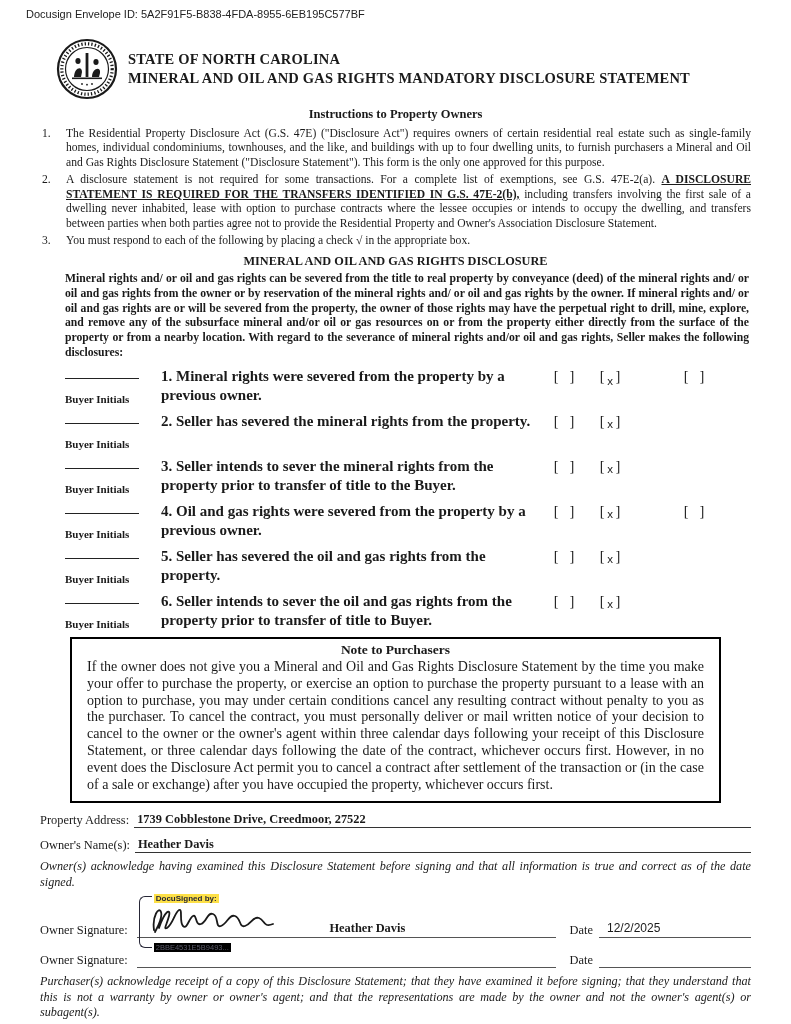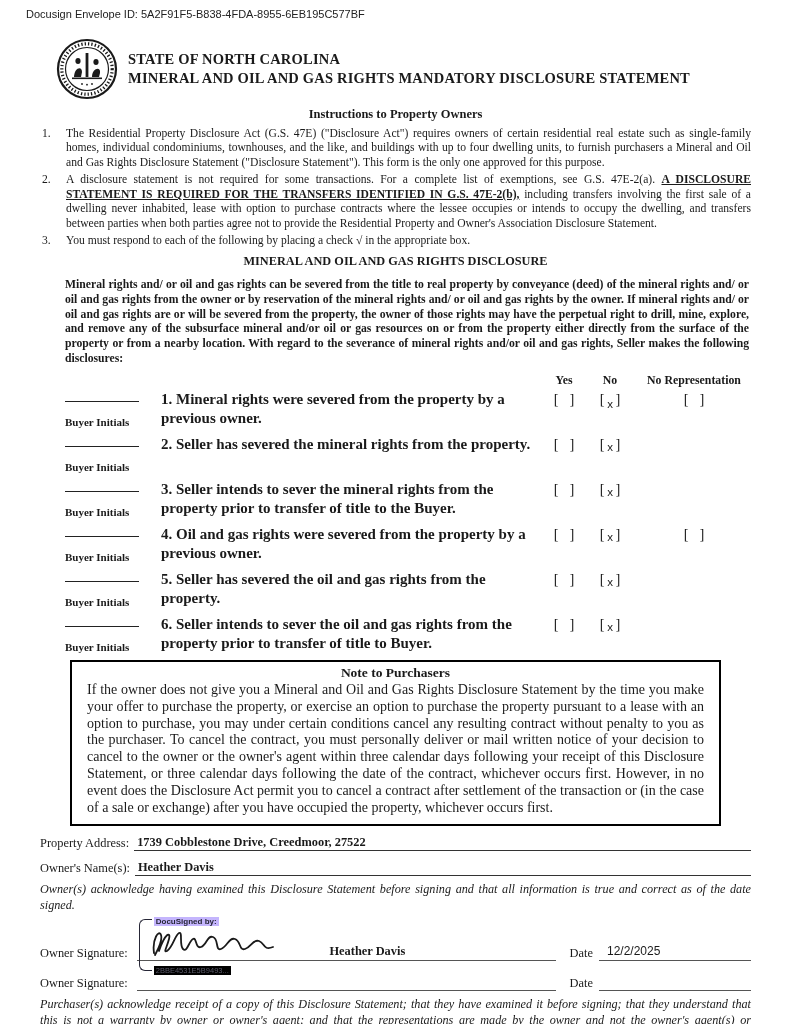--- a/index.html
+++ b/index.html
@@ -17,21 +17,21 @@
   .header-text { margin-left:10px; }
   .header-text .h-line { font-weight:bold; font-size:14.5px; letter-spacing:.2px; line-height:1.3; }
 
   .instr-heading { text-align:center; font-weight:bold; font-size:12.5px; margin-top:7px; margin-bottom:5px; }
 
   .instr-item { display:flex; font-size:11.6px; line-height:1.25; margin-bottom:3px; }
   .instr-num { width:26px; flex:0 0 auto; padding-left:2px; }
   .instr-body { flex:1; text-align:justify; }
   .emph { font-weight:bold; text-decoration:underline; }
 
-  .sec-heading { text-align:center; font-weight:bold; font-size:12.3px; margin-top:5px; margin-bottom:9px; }
+  .sec-heading { text-align:center; font-weight:bold; font-size:12.3px; margin-top:5px; margin-bottom:3px; }
   .intro { font-weight:bold; font-size:11.7px; line-height:1.27; text-align:justify; margin-left:25px; margin-right:2px; }
 
   .d-table { margin-left:25px; margin-top:6px; }
   .t-grid { display:grid; grid-template-columns:80px 16px 380px 46px 46px 122px; }
   .t-head { font-weight:bold; font-size:11.8px; text-align:center; padding-bottom:2px; }
   .t-row { display:grid; grid-template-columns:80px 16px 380px 46px 46px 122px; margin-bottom:7px; }
   .initials { padding-top:11px; }
   .init-line { border-bottom:1px solid #222; width:74px; height:1px; }
   .init-label { font-weight:bold; font-size:11px; margin-top:14px; }
   .question { font-weight:bold; font-size:15px; line-height:1.24; }
@@ -59,21 +59,21 @@
   .printed-name { position:absolute; left:46%; bottom:1px; font-weight:bold; font-size:12.4px; }
   .date-label { margin-left:14px; margin-right:6px; white-space:nowrap; }
   .date-line { width:152px; border-bottom:1.2px solid #555; height:17px; padding-left:8px;
                font-family:"Liberation Sans", sans-serif; font-size:12px; }
 
   .ds-stamp { position:absolute; left:2px; bottom:-13px; width:168px; height:56px; }
   .ds-frame { position:absolute; left:0; top:2px; bottom:2px; width:13px;
               border-left:1.6px solid #262636; border-top:1.6px solid #262636; border-bottom:1.6px solid #262636;
               border-radius:6px 0 0 6px; }
   .ds-caption { position:absolute; left:15px; top:0; font-family:"Liberation Sans", sans-serif;
-                font-size:8px; font-weight:bold; color:#262636; background:#c4b5fd; padding:0 2px; }
+                font-size:8px; font-weight:bold; color:#262636; background:#fde047; padding:0 2px; }
   .ds-sig { position:absolute; left:10px; top:9px; }
   .ds-id { position:absolute; left:15px; bottom:-2px; font-family:"Liberation Sans", sans-serif;
            font-size:7.5px; color:#5a5a6a; background:#000000; padding:0 2px; }
 
   .rec-block { text-align:right; font-size:11.5px; line-height:1.25; margin-top:10px; }
 </style>
 </head>
 <body>
 
 <div class="page">
@@ -113,28 +113,20 @@
   </div>
   <div class="instr-item">
     <div class="instr-num">3.</div>
     <div class="instr-body">You must respond to each of the following by placing a check √ in the appropriate box.</div>
   </div>
 
   <div class="sec-heading">MINERAL AND OIL AND GAS RIGHTS DISCLOSURE</div>
   <div class="intro">Mineral rights and/ or oil and gas rights can be severed from the title to real property by conveyance (deed) of the mineral rights and/ or oil and gas rights from the owner or by reservation of the mineral rights and/ or oil and gas rights by the owner. If mineral rights and/ or oil and gas rights are or will be severed from the property, the owner of those rights may have the perpetual right to drill, mine, explore, and remove any of the subsurface mineral and/or oil or gas resources on or from the property either directly from the surface of the property or from a nearby location. With regard to the severance of mineral rights and/or oil and gas rights, Seller makes the following disclosures:</div>
 
   <div class="d-table">
-    <div class="t-grid">
-      <div></div>
-        <div></div>
-        <div></div>
-      <div class="t-head">Yes</div>
-      <div class="t-head">No</div>
-      <div class="t-head">No Representation</div>
-    </div>
 
     <div class="t-row">
       <div class="initials">
         <div class="init-line"></div>
         <div class="init-label">Buyer Initials</div>
       </div>
         <div></div>
       <div class="question">1. Mineral rights were severed from the property by a previous owner.</div>
       <div class="cb-cell"><span class="cb"><span class="mark"></span></span></div>
       <div class="cb-cell"><span class="cb"><span class="mark low">x</span></span></div>

